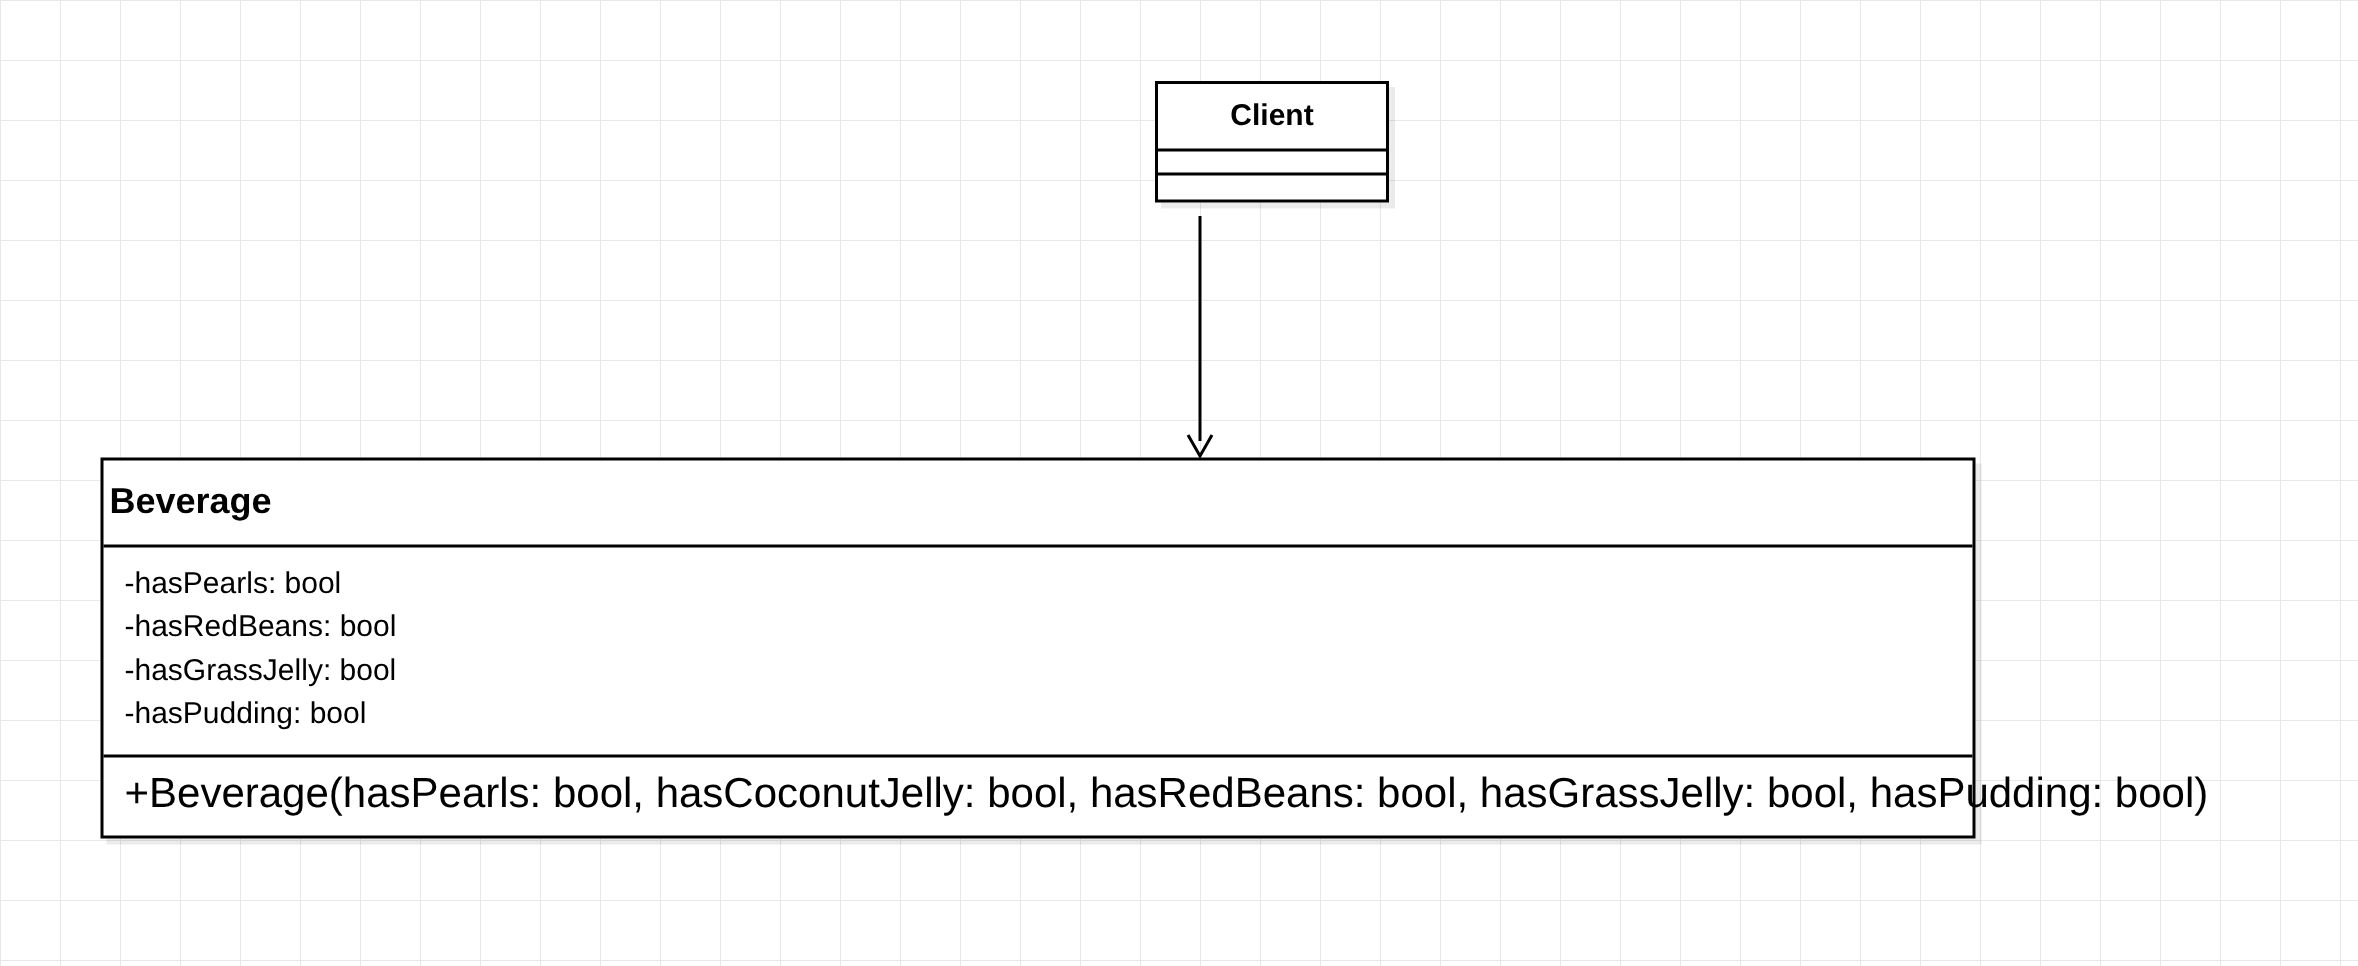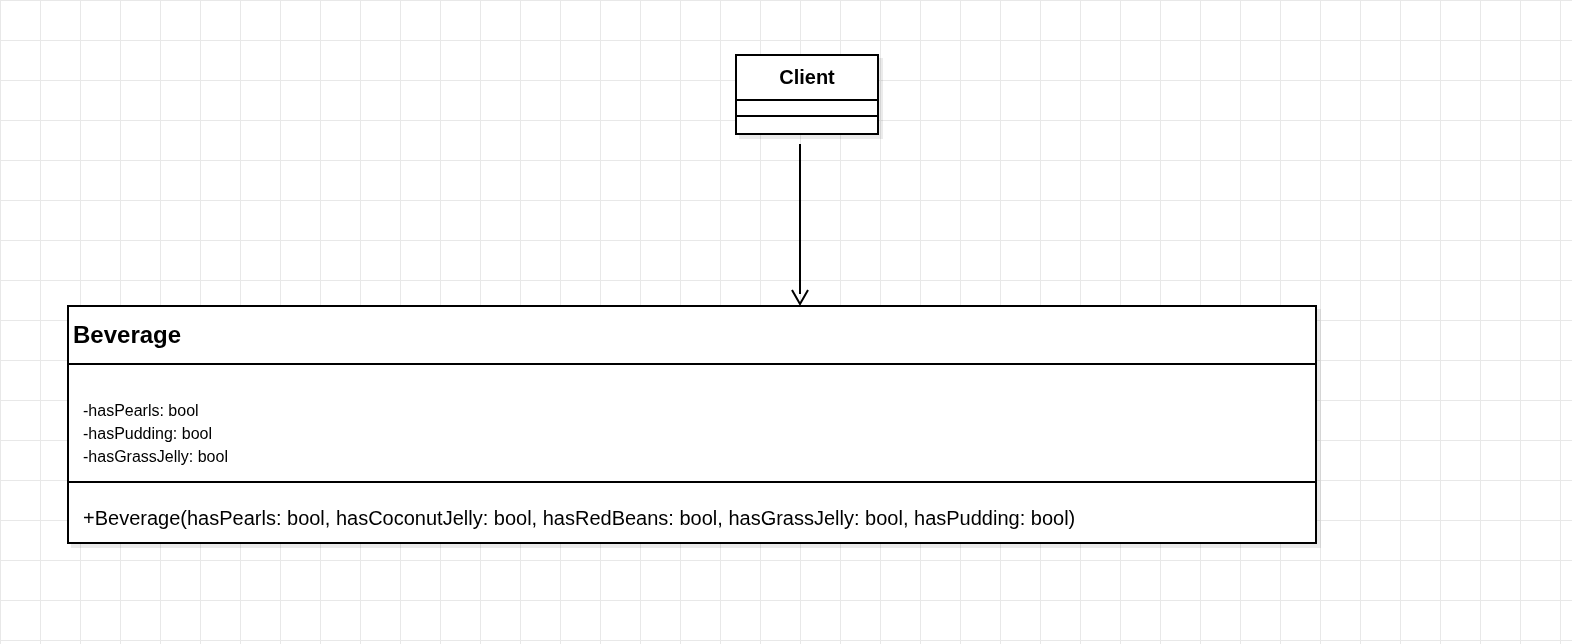--- a/index.html
+++ b/index.html
@@ -33,23 +33,23 @@
       width: 100%;
       height: 100%;
     }
     .uml-box {
       position: absolute;
       background: #ffffff;
       border: 2px solid #000;
       box-shadow: 4px 4px 0 rgba(0,0,0,0.08);
     }
     .client-box {
-      left: 735px;
+      left: 770px;
       top: 54px;
-      width: 144px;
+      width: 156px;
     }
     .client-title {
       font-weight: bold;
       font-size: 20px;
       text-align: center;
       padding: 10px 4px;
       border-bottom: 2px solid #000;
     }
     .client-attrs {
       height: 16px;
@@ -66,31 +66,31 @@
     .beverage-title {
       font-weight: bold;
       font-size: 24px;
       text-align: left;
       padding: 14px 4px;
       border-bottom: 2px solid #000;
     }
     .beverage-attrs {
       padding: 10px 14px 12px 14px;
       border-bottom: 2px solid #000;
-      font-size: 16px;
+      font-size: 20px;
       line-height: 1.45;
-      margin-top: 24px;
     }
     .beverage-attrs div {
       white-space: nowrap;
     }
     .beverage-ops {
-      padding: 24px 14px 12px 14px;
-      font-size: 20px;
+      padding: 8px 14px 12px 14px;
+      font-size: 28px;
       white-space: nowrap;
+      text-align: center;
     }
     .connector {
       position: absolute;
       left: 790px;
       top: 144px;
       width: 20px;
       height: 165px;
       z-index: 1;
     }
   </style>
@@ -109,21 +109,22 @@
 
   <svg class="connector" viewBox="0 0 20 165">
     <line x1="10" y1="0" x2="10" y2="150" stroke="#000" stroke-width="2"></line>
     <polyline points="2,146 10,160 18,146" fill="none" stroke="#000" stroke-width="2"></polyline>
   </svg>
 
   <div class="uml-box beverage-box">
     <div class="beverage-title">Beverage</div>
     <div class="beverage-attrs">
       <div>-hasPearls: bool</div>
+      <div>-hasRedBeans: bool</div>
+      <div>-hasGrassJelly: bool</div>
       <div>-hasPudding: bool</div>
-      <div>-hasGrassJelly: bool</div>
     </div>
     <div class="beverage-ops">
       <div>+Beverage(hasPearls: bool, hasCoconutJelly: bool, hasRedBeans: bool, hasGrassJelly: bool, hasPudding: bool)</div>
     </div>
   </div>
 
 </div>
 
 </body></html>

